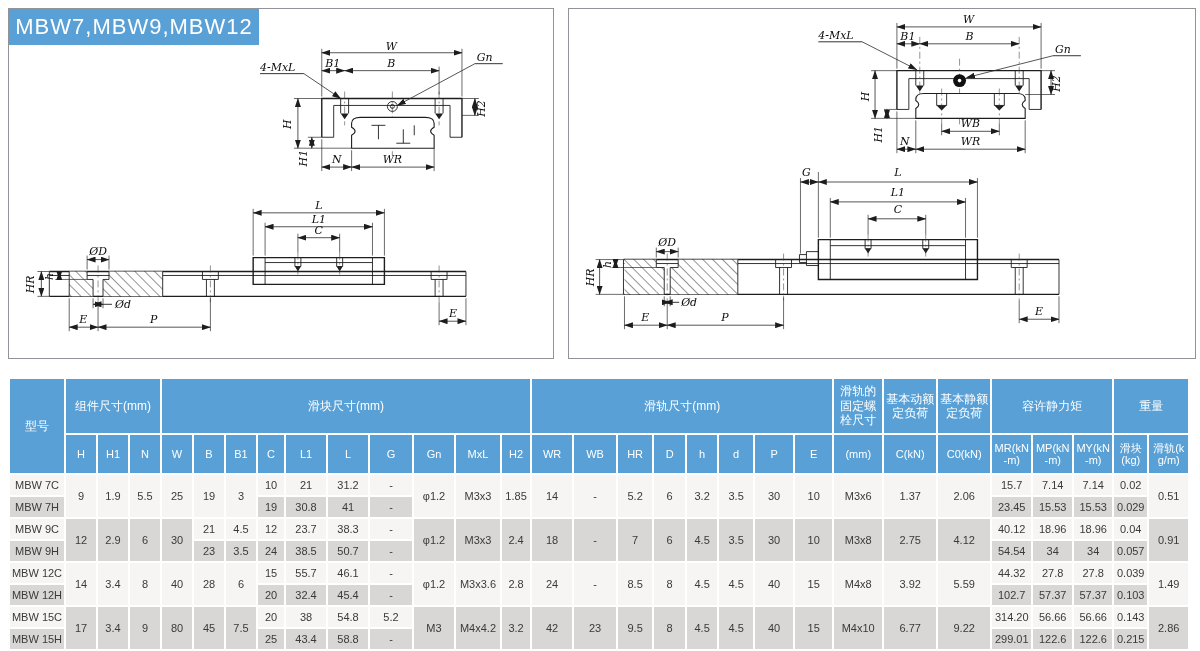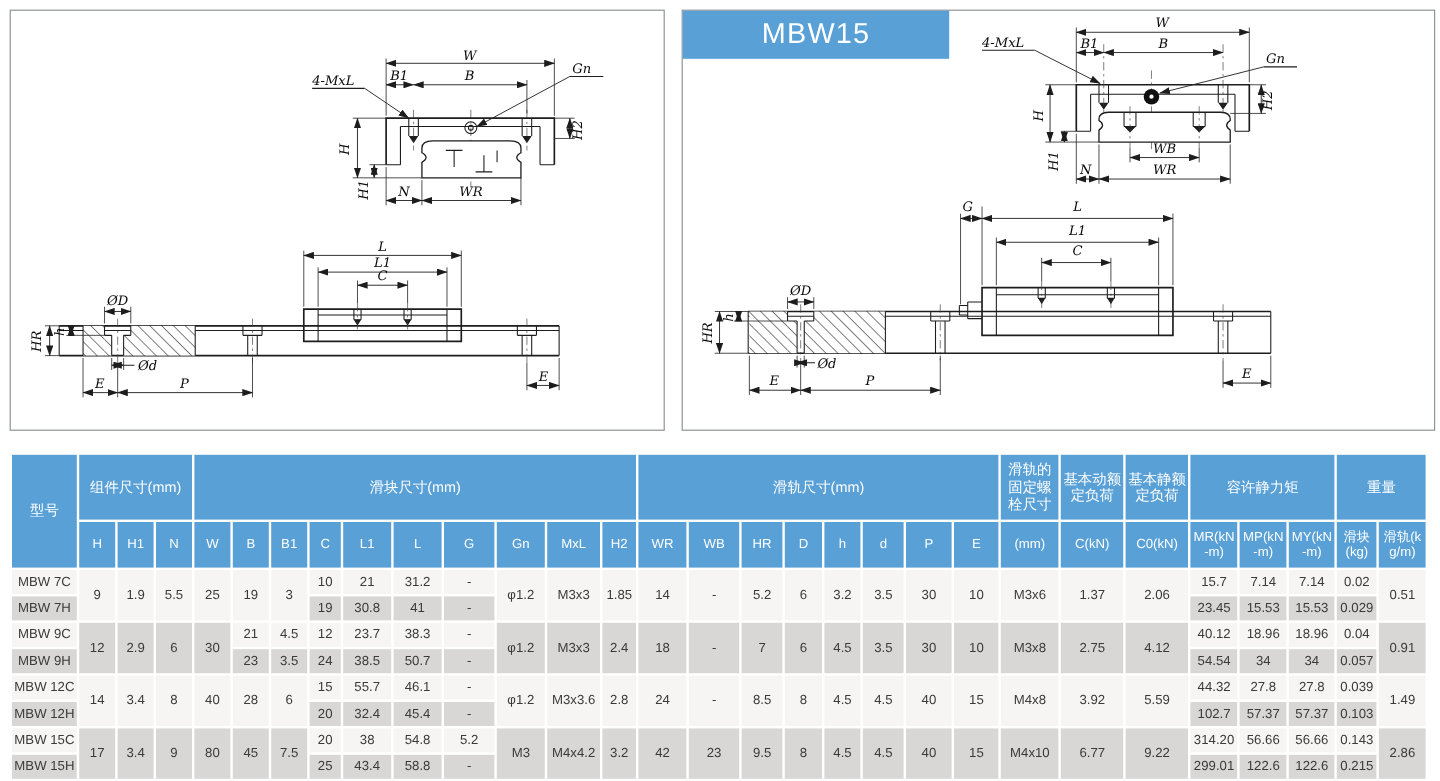--- a/index.html
+++ b/index.html
@@ -30,21 +30,21 @@
   text.dls{text-anchor:start;}
 
   
   table.spec{position:absolute;left:8px;top:377px;border-collapse:separate;border-spacing:2px;
     table-layout:fixed;width:1182px;background:#fff;}
   table.spec th{background:#58a0d6;color:#fff;font-weight:normal;font-size:12px;line-height:1.2;
     padding:0 2px;text-align:center;word-break:break-all;}
   table.spec thead tr.grp{height:54px;}
   table.spec thead tr.sub{height:38px;}
   table.spec thead tr.sub th{font-size:11px;line-height:1.1;padding:0 1px;}
-  th.model-h{font-size:15px;font-family:Liberation Mono, monospace;}
+  th.model-h{font-size:15px;}
   th.wrap{font-size:11.5px;line-height:1.3;}
   table.spec td{height:20px;text-align:center;vertical-align:middle;font-size:11px;color:#3a3a3a;
     padding:0;}
   td.light{background:#f6f5f3;}
   td.dark{background:#d8d7d5;}
 </style>
 </head>
 <body>
 
 <div class="page">
@@ -135,20 +135,21 @@
       <text class="dl" x="311" y="215">L1</text>
       <text class="dl" x="311" y="226">C</text>
       <text class="dl" x="89" y="247">ØD</text>
       <text class="dl dls" x="106" y="301">Ød</text>
       <text class="dl" x="25" y="277" transform="rotate(-90 25 277)">HR</text>
       <text class="dl" x="44" y="269" transform="rotate(-90 44 269)">h</text>
       <text class="dl" x="74" y="316">E</text>
       <text class="dl" x="145" y="316">P</text>
       <text class="dl" x="446" y="310">E</text>
     </svg>
+    <div class="ptitle">MBW7,MBW9,MBW12</div>
   </div>
 
   <div class="panel" id="panel2">
     <svg viewBox="0 0 628 351">
 
       <g>
         <path class="ol" d="M329,101 V62 H474 V101"></path>
         <path class="tl" d="M329,101 H341 M462,101 H474 M341,101 V70 M462,101 V70 M341,70 H462"></path>
         <path class="tl" d="M348,62 V77 M356,62 V77 M448,62 V77 M456,62 V77"></path>
         <path class="tri" d="M348,77 L356,77 L352,83 Z M448,77 L456,77 L452,83 Z"></path>
@@ -228,21 +229,20 @@
       <text class="dl" x="330" y="188">L1</text>
       <text class="dl" x="330" y="205">C</text>
       <text class="dl" x="98" y="238">ØD</text>
       <text class="dl dls" x="112" y="299">Ød</text>
       <text class="dl" x="24" y="270" transform="rotate(-90 24 270)">HR</text>
       <text class="dl" x="41" y="257" transform="rotate(-90 41 257)">h</text>
       <text class="dl" x="76" y="314">E</text>
       <text class="dl" x="156" y="314">P</text>
       <text class="dl" x="472" y="308">E</text>
     </svg>
-    <div class="ptitle">MBW15</div>
   </div>
 
   <table class="spec">
     <colgroup id="cg">
         <col style="width: 54px;">
         <col style="width: 30px;">
         <col style="width: 30px;">
         <col style="width: 30px;">
         <col style="width: 30px;">
         <col style="width: 30px;">

